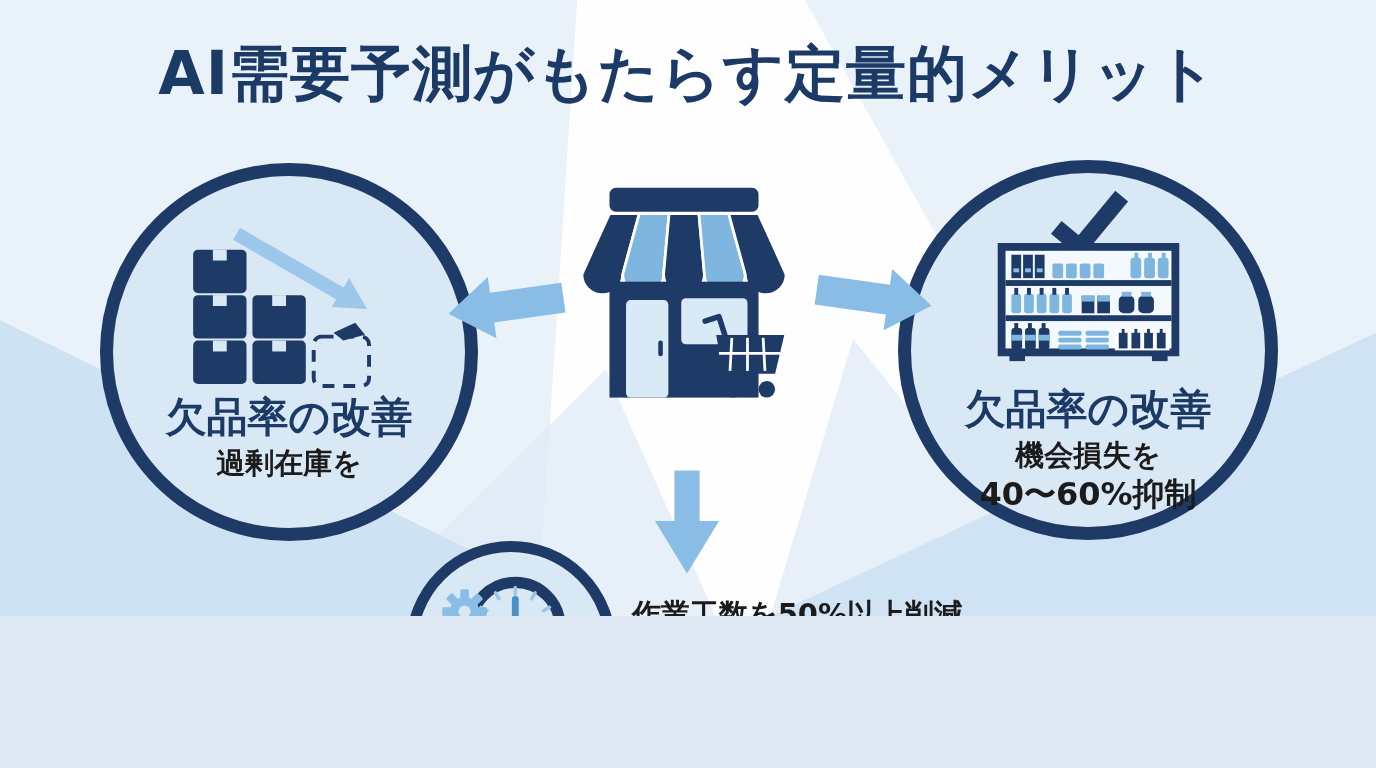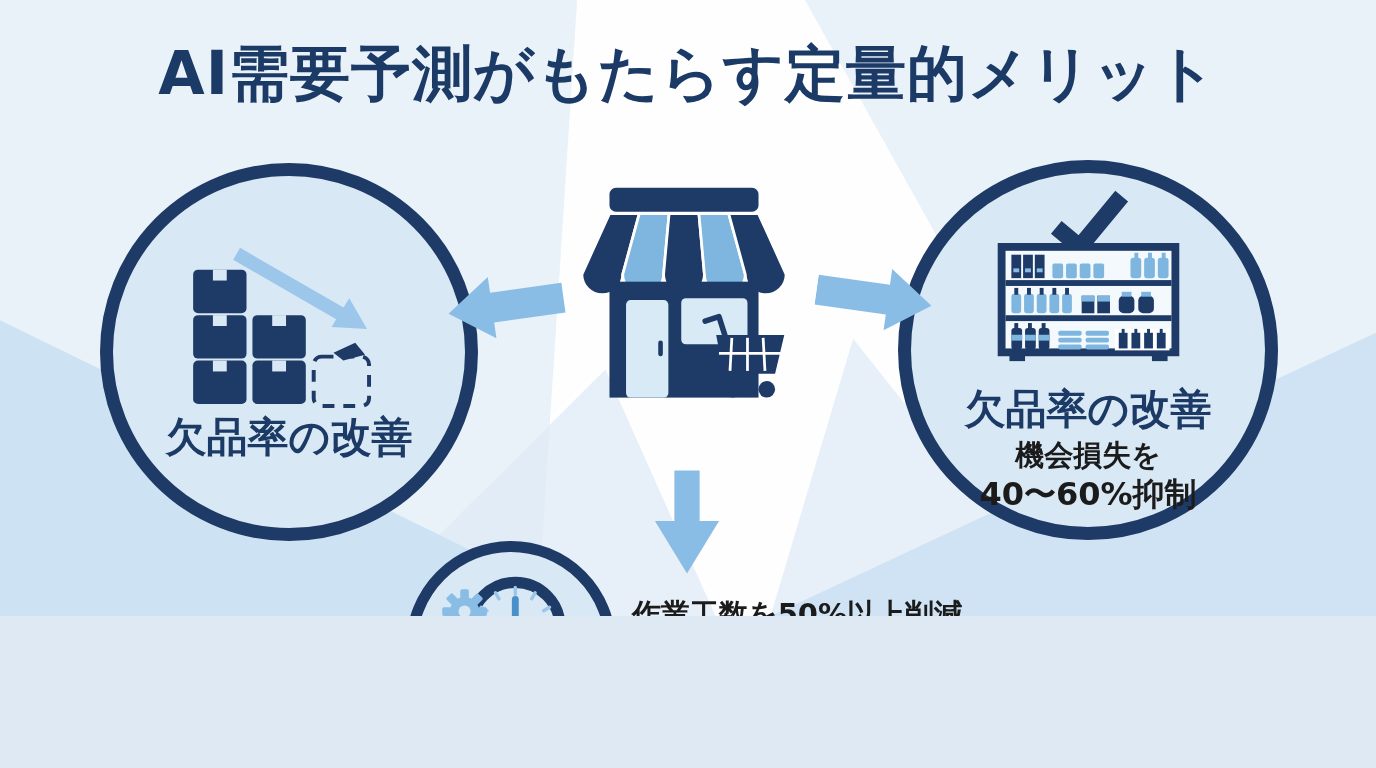--- a/index.html
+++ b/index.html
@@ -88,20 +88,21 @@
         <rect x="28" y="74" width="14" height="11"></rect>
         <rect x="28" y="120" width="14" height="11"></rect>
         <rect x="88" y="74" width="14" height="11"></rect>
         <rect x="88" y="120" width="14" height="11"></rect>
       </g>
 
       <rect x="130" y="116" width="56" height="50" rx="8" fill="none" stroke="#1e3a66" stroke-width="4" stroke-dasharray="12 9"></rect>
       <polygon points="150,112 172,102 182,114 160,120" fill="#1e3a66"></polygon>
     </svg>
     <div class="benefit-heading">欠品率の改善</div>
+    <div class="benefit-line1">過剰在庫を</div>
   </div>
 
   <div class="circle circle-stockout">
     <svg width="205" height="196" viewBox="0 0 210 200">
 
       <path d="M72,42 L96,62 L139,10" fill="none" stroke="#1e3a66" stroke-width="17"></path>
 
       <rect x="16" y="62" width="178" height="108" fill="#f4f9fd" stroke="#1e3a66" stroke-width="8"></rect>
       <rect x="20" y="96" width="170" height="6" fill="#1e3a66"></rect>
       <rect x="20" y="132" width="170" height="6" fill="#1e3a66"></rect>

